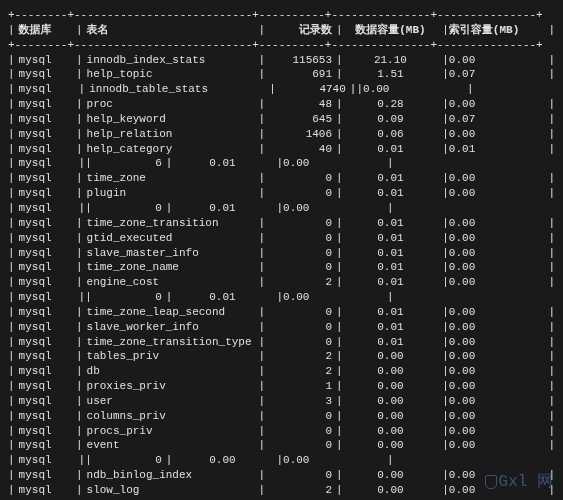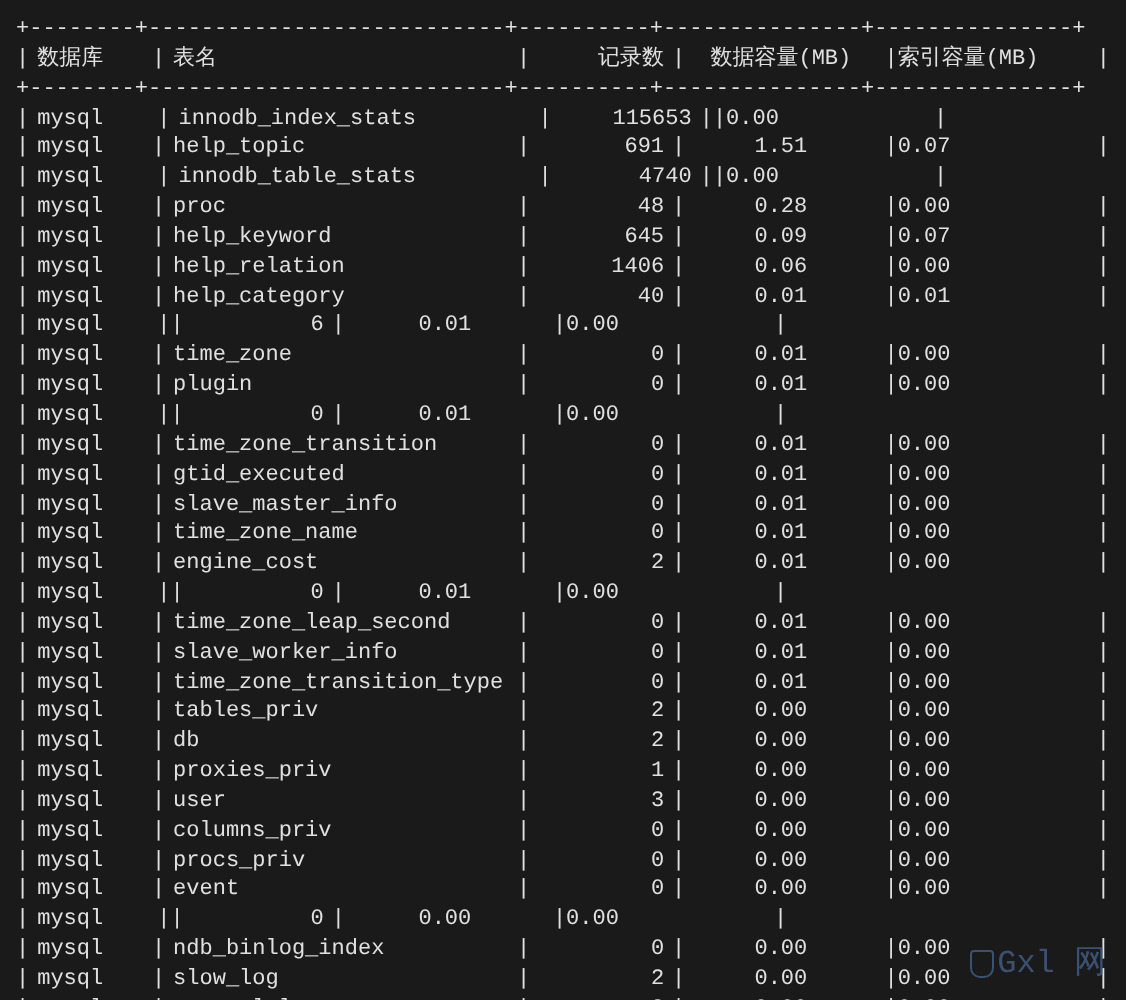--- a/index.html
+++ b/index.html
@@ -16,21 +16,21 @@
   .row {
     display: flex;
     white-space: pre;
   }
   .pipe { color: #e0e0e0; }
   .c-db   { width: 60px;  padding-left: 4px; }
   .c-tbl  { width: 180px; padding-left: 4px; }
   .c-rec  { width: 70px;  text-align: right; padding-right: 4px; }
   .c-data { width: 100px; text-align: center; padding-right: 4px; }
   .c-idx  { width: 100px; text-align: left; padding-right: 4px; }
-  .hdr    { font-weight: normal; }
+  .hdr    { font-weight: bold; }
   .sep {
     color: #e0e0e0;
     letter-spacing: 0;
     overflow: hidden;
     white-space: nowrap;
     width: 547px;
   }
   .watermark {
     position: fixed;
     right: 10px;
@@ -48,21 +48,21 @@
     margin-right: 2px;
   }
 </style>
 </head>
 <body>
 
 <div id="out">
     <div class="sep">+--------+---------------------------+----------+---------------+---------------+</div>
     <div class="row"><span class="pipe">|</span><span class="c-db hdr">数据库</span><span class="pipe">|</span><span class="c-tbl hdr">表名</span><span class="pipe">|</span><span class="c-rec hdr">记录数</span><span class="pipe">|</span><span class="c-data hdr">数据容量(MB)</span><span class="pipe">|</span><span class="c-idx hdr">索引容量(MB)</span><span class="pipe">|</span></div>
     <div class="sep">+--------+---------------------------+----------+---------------+---------------+</div>
-    <div class="row"><span class="pipe">|</span><span class="c-db">mysql</span><span class="pipe">|</span><span class="c-tbl">innodb_index_stats</span><span class="pipe">|</span><span class="c-rec">115653</span><span class="pipe">|</span><span class="pipe">|</span><span class="c-idx">0.00</span><span class="pipe">|</span></div>
+    <div class="row"><span class="pipe">|</span><span class="c-db">mysql</span><span class="pipe">|</span><span class="c-tbl">innodb_index_stats</span><span class="pipe">|</span><span class="c-rec">115653</span><span class="pipe">|</span><span class="c-data">21.10</span><span class="pipe">|</span><span class="c-idx">0.00</span><span class="pipe">|</span></div>
     <div class="row"><span class="pipe">|</span><span class="c-db">mysql</span><span class="pipe">|</span><span class="c-tbl">help_topic</span><span class="pipe">|</span><span class="c-rec">691</span><span class="pipe">|</span><span class="c-data">1.51</span><span class="pipe">|</span><span class="c-idx">0.07</span><span class="pipe">|</span></div>
     <div class="row"><span class="pipe">|</span><span class="c-db">mysql</span><span class="pipe">|</span><span class="c-tbl">innodb_table_stats</span><span class="pipe">|</span><span class="c-rec">4740</span><span class="pipe">|</span><span class="pipe">|</span><span class="c-idx">0.00</span><span class="pipe">|</span></div>
     <div class="row"><span class="pipe">|</span><span class="c-db">mysql</span><span class="pipe">|</span><span class="c-tbl">proc</span><span class="pipe">|</span><span class="c-rec">48</span><span class="pipe">|</span><span class="c-data">0.28</span><span class="pipe">|</span><span class="c-idx">0.00</span><span class="pipe">|</span></div>
     <div class="row"><span class="pipe">|</span><span class="c-db">mysql</span><span class="pipe">|</span><span class="c-tbl">help_keyword</span><span class="pipe">|</span><span class="c-rec">645</span><span class="pipe">|</span><span class="c-data">0.09</span><span class="pipe">|</span><span class="c-idx">0.07</span><span class="pipe">|</span></div>
     <div class="row"><span class="pipe">|</span><span class="c-db">mysql</span><span class="pipe">|</span><span class="c-tbl">help_relation</span><span class="pipe">|</span><span class="c-rec">1406</span><span class="pipe">|</span><span class="c-data">0.06</span><span class="pipe">|</span><span class="c-idx">0.00</span><span class="pipe">|</span></div>
     <div class="row"><span class="pipe">|</span><span class="c-db">mysql</span><span class="pipe">|</span><span class="c-tbl">help_category</span><span class="pipe">|</span><span class="c-rec">40</span><span class="pipe">|</span><span class="c-data">0.01</span><span class="pipe">|</span><span class="c-idx">0.01</span><span class="pipe">|</span></div>
     <div class="row"><span class="pipe">|</span><span class="c-db">mysql</span><span class="pipe">|</span><span class="pipe">|</span><span class="c-rec">6</span><span class="pipe">|</span><span class="c-data">0.01</span><span class="pipe">|</span><span class="c-idx">0.00</span><span class="pipe">|</span></div>
     <div class="row"><span class="pipe">|</span><span class="c-db">mysql</span><span class="pipe">|</span><span class="c-tbl">time_zone</span><span class="pipe">|</span><span class="c-rec">0</span><span class="pipe">|</span><span class="c-data">0.01</span><span class="pipe">|</span><span class="c-idx">0.00</span><span class="pipe">|</span></div>
     <div class="row"><span class="pipe">|</span><span class="c-db">mysql</span><span class="pipe">|</span><span class="c-tbl">plugin</span><span class="pipe">|</span><span class="c-rec">0</span><span class="pipe">|</span><span class="c-data">0.01</span><span class="pipe">|</span><span class="c-idx">0.00</span><span class="pipe">|</span></div>
     <div class="row"><span class="pipe">|</span><span class="c-db">mysql</span><span class="pipe">|</span><span class="pipe">|</span><span class="c-rec">0</span><span class="pipe">|</span><span class="c-data">0.01</span><span class="pipe">|</span><span class="c-idx">0.00</span><span class="pipe">|</span></div>

